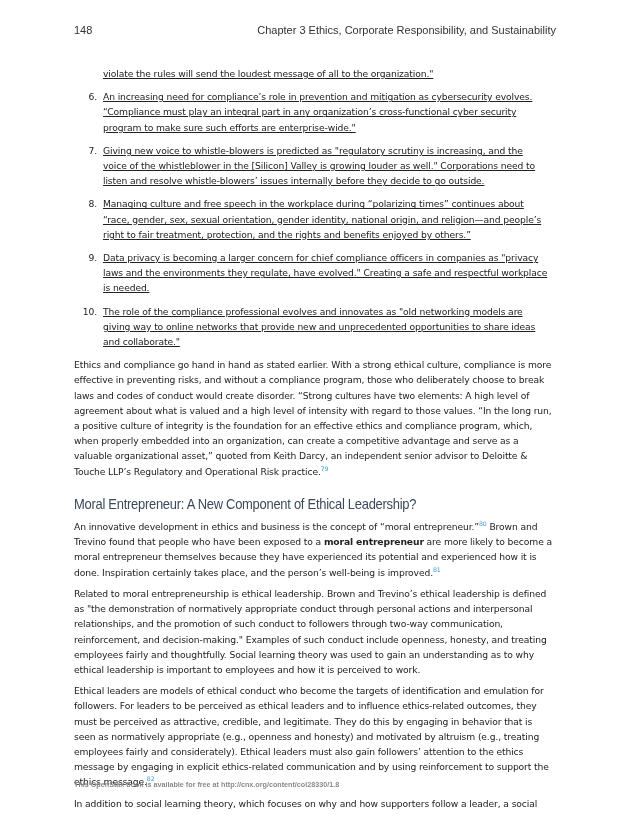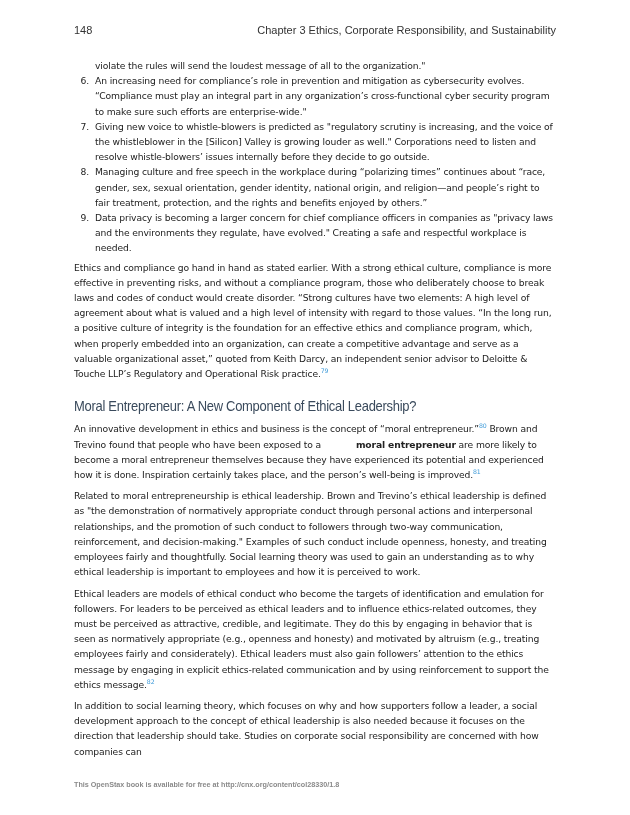--- a/index.html
+++ b/index.html
@@ -10,32 +10,32 @@
     .page-header {
       position: absolute; top: 24px; left: 74px; right: 74px;
       font-family: "Liberation Sans", sans-serif; font-size: 11px; color: #333;
       display: flex; justify-content: space-between; align-items: flex-end;
     }
     .content {
       position: absolute; top: 58px; left: 74px; width: 482px;
       font-size: 9.2px; line-height: 15.2px; letter-spacing: -0.12px;
     }
     .list { margin: 0 0 4px 0; padding: 0; list-style: none; }
-    .list li { position: relative; padding-left: 21px; margin: 0; }
+    .list li { position: relative; padding-left: 21px; margin: 8px; text-decoration: underline; }
     .list li .num { position: absolute; left: 0; width: 15px; text-align: right; }
     .list li.cont { padding-left: 21px; }
     p { margin: 0 0 6px 0; }
     h2.section {
       font-family: "Liberation Sans", sans-serif; font-weight: normal;
       font-size: 14.4px; color: #3a4a5c; margin: 18px 0 7px 0; letter-spacing: -0.3px;
       transform: scaleX(0.9); transform-origin: left;
       white-space: nowrap;
     }
     sup.ref { color: #3b99d9; font-size: 6.2px; vertical-align: 4px; line-height: 0; }
-    b { font-weight: bold; margin-left: 32px; }
+    b { font-weight: bold; }
     .footer {
       position: absolute; top: 780px; left: 74px;
       font-family: "Liberation Sans", sans-serif; font-size: 7.2px; color: #8a8a8a; font-weight: bold;
     }
   </style>
 </head>
 <body>
 
 <div class="page-header">
   <span>148</span>
@@ -56,20 +56,24 @@
       <span>Giving new voice to whistle-blowers is predicted as "regulatory scrutiny is increasing, and the voice of the whistleblower in the [Silicon] Valley is growing louder as well." Corporations need to listen and resolve whistle-blowers’ issues internally before they decide to go outside.</span>
     </li>
     <li>
       <span class="num">8.</span>
       <span>Managing culture and free speech in the workplace during “polarizing times” continues about “race, gender, sex, sexual orientation, gender identity, national origin, and religion—and people’s right to fair treatment, protection, and the rights and benefits enjoyed by others.”</span>
     </li>
     <li>
       <span class="num">9.</span>
       <span>Data privacy is becoming a larger concern for chief compliance officers in companies as "privacy laws and the environments they regulate, have evolved." Creating a safe and respectful workplace is needed.</span>
     </li>
+    <li>
+      <span class="num">10.</span>
+      <span>The role of the compliance professional evolves and innovates as "old networking models are giving way to online networks that provide new and unprecedented opportunities to share ideas and collaborate."</span>
+    </li>
   </ol>
 
   <p><span>Ethics and compliance go hand in hand as stated earlier. With a strong ethical culture, compliance is more effective in preventing risks, and without a compliance program, those who deliberately choose to break laws and codes of conduct would create disorder. “Strong cultures have two elements: A high level of agreement about what is valued and a high level of intensity with regard to those values. “In the long run, a positive culture of integrity is the foundation for an effective ethics and compliance program, which, when properly embedded into an organization, can create a competitive advantage and serve as a valuable organizational asset,” quoted from Keith Darcy, an independent senior advisor to Deloitte &amp; Touche LLP’s Regulatory and Operational Risk practice.</span><sup class="ref">79</sup></p>
 
   <h2 class="section">Moral Entrepreneur: A New Component of Ethical Leadership?</h2>
 
   <p><span>An innovative development in ethics and business is the concept of “moral entrepreneur.”</span><sup class="ref">80</sup><span> Brown and Trevino found that people who have been exposed to a </span><b>moral entrepreneur</b><span> are more likely to become a moral entrepreneur themselves because they have experienced its potential and experienced how it is done. Inspiration certainly takes place, and the person’s well-being is improved.</span><sup class="ref">81</sup></p>
 
   <p><span>Related to moral entrepreneurship is ethical leadership. Brown and Trevino’s ethical leadership is defined as "the demonstration of normatively appropriate conduct through personal actions and interpersonal relationships, and the promotion of such conduct to followers through two-way communication, reinforcement, and decision-making." Examples of such conduct include openness, honesty, and treating employees fairly and thoughtfully. Social learning theory was used to gain an understanding as to why ethical leadership is important to employees and how it is perceived to work.</span></p>
 

